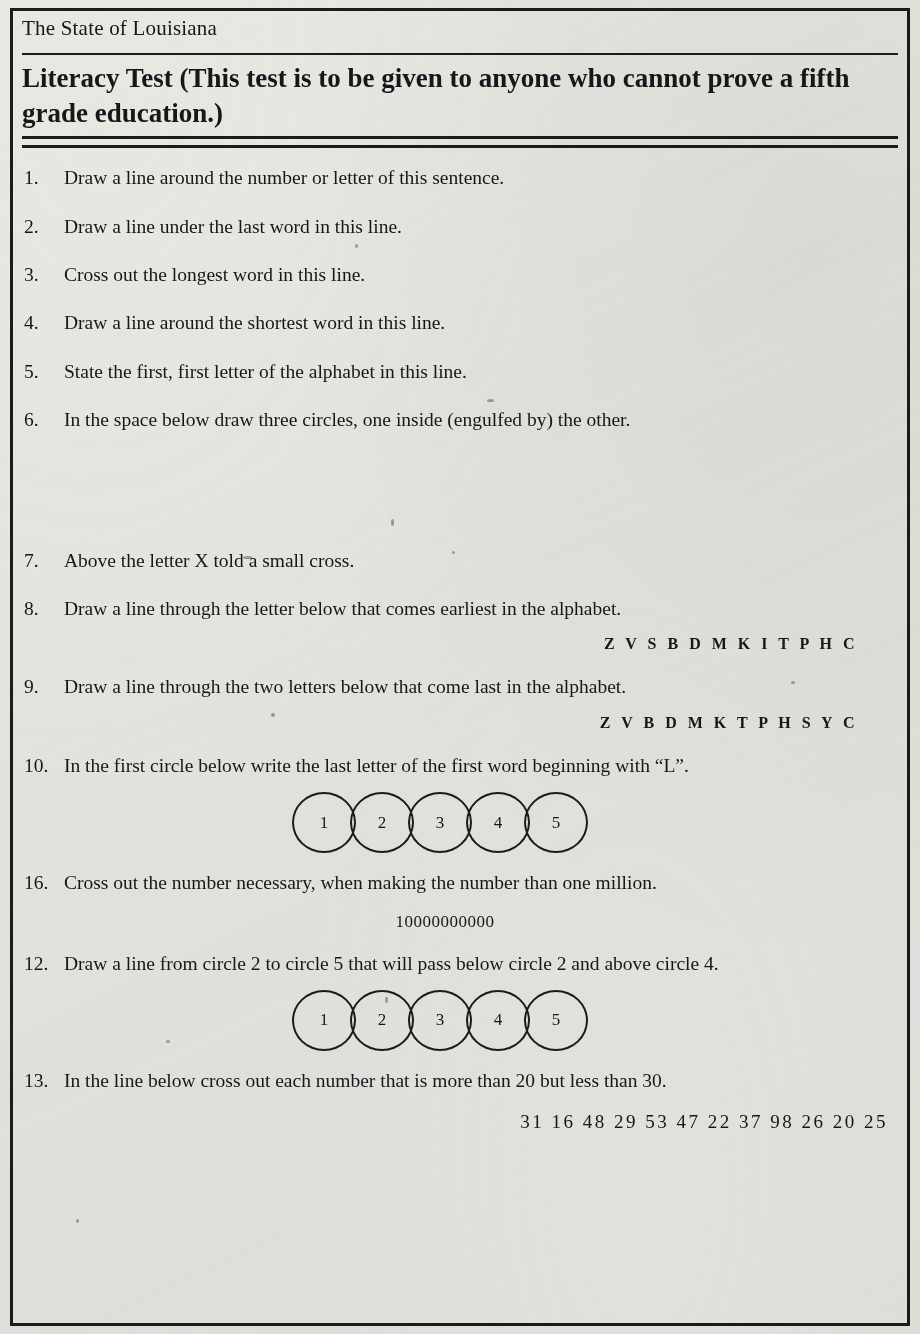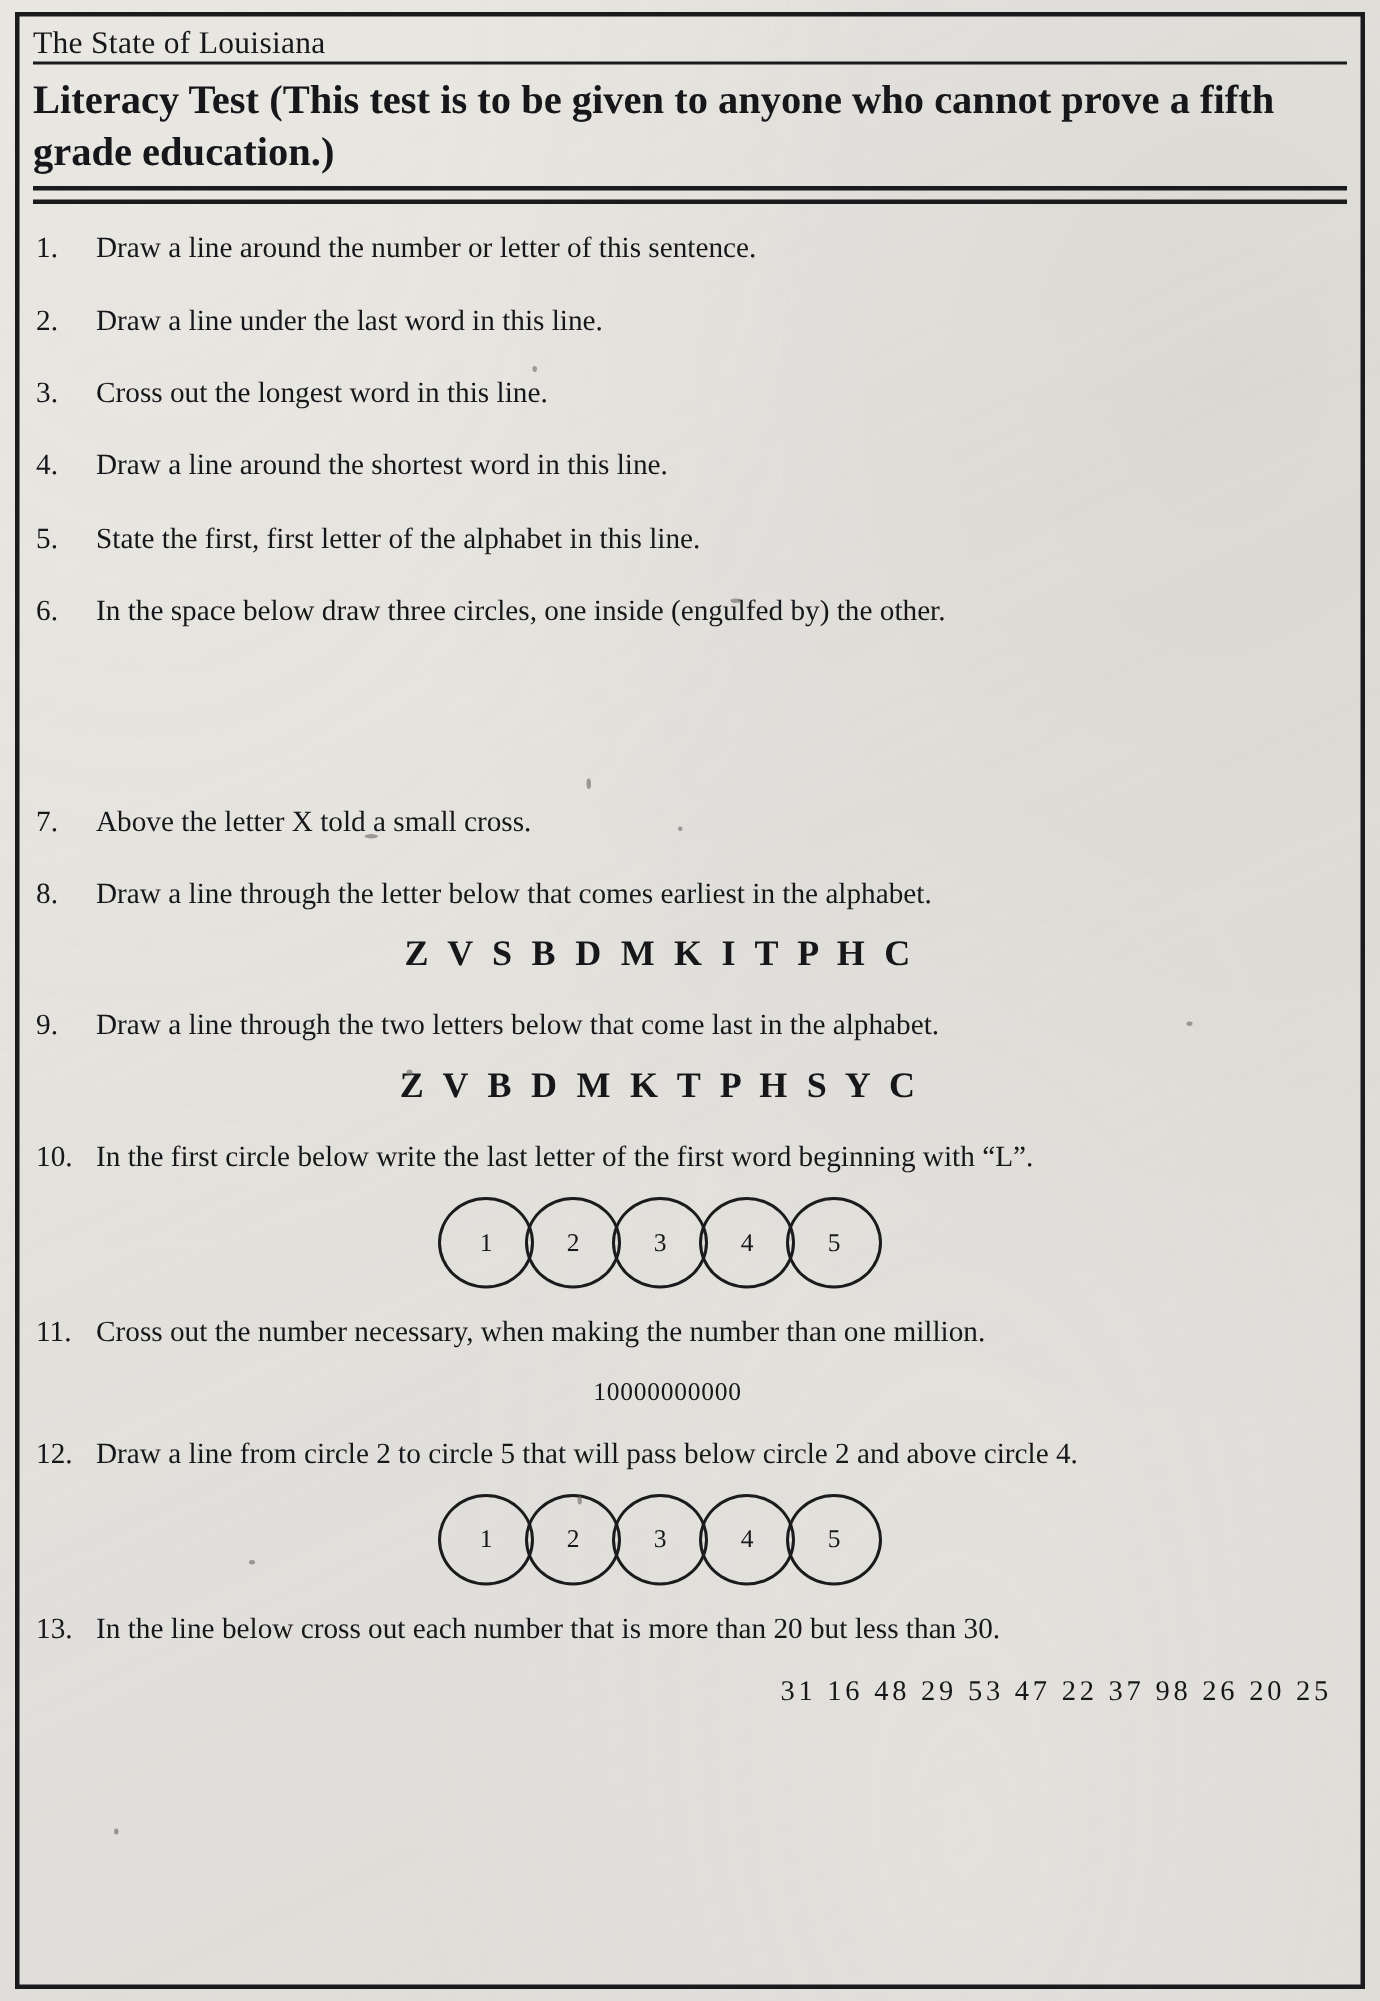--- a/index.html
+++ b/index.html
@@ -45,21 +45,21 @@
     z-index: 3;
     padding: 16px 22px 0 22px;
     box-sizing: border-box;
     height: 100%;
   }
 
   .doc-title {
     font-size: 21px;
     letter-spacing: 0.2px;
     line-height: 1.15;
-    padding-bottom: 0;
+    padding-bottom: 12px;
   }
   .rule-thin {
     border-bottom: 2px solid #1b1a1d;
     margin: 1px 0 6px 0;
   }
   .rule-thick {
     border-bottom: 3px solid #1b1a1d;
     margin: 4px 0 6px 0;
   }
   .subtitle {
@@ -88,22 +88,22 @@
     width: 40px;
     flex: 0 0 40px;
     text-align: left;
     padding-left: 2px;
   }
   .item .txt {
     flex: 1 1 auto;
   }
 
   .letters-row {
-    text-align: center;
-    font-size: 24px;
+    text-align: right;
+    font-size: 16px;
     letter-spacing: 3.5px;
     font-weight: 600;
     margin: -10px 0 22px 0;
     padding-right: 40px;
   }
   .number-row {
     text-align: center;
     font-size: 17px;
     letter-spacing: 0.5px;
     margin: -8px 0 20px 0;
@@ -225,21 +225,21 @@
 
       <div class="circles">
         <div class="circle">1</div>
         <div class="circle">2</div>
         <div class="circle">3</div>
         <div class="circle">4</div>
         <div class="circle">5</div>
       </div>
 
       <div class="item">
-        <span class="num">11.</span>
+        <span class="num">16.</span>
         <span class="txt">Cross out the number necessary, when making the number than one million.</span>
       </div>
 
       <div class="number-row">10000000000</div>
 
       <div class="item">
         <span class="num">12.</span>
         <span class="txt">Draw a line from circle 2 to circle 5 that will pass below circle 2 and above circle 4.</span>
       </div>
 

